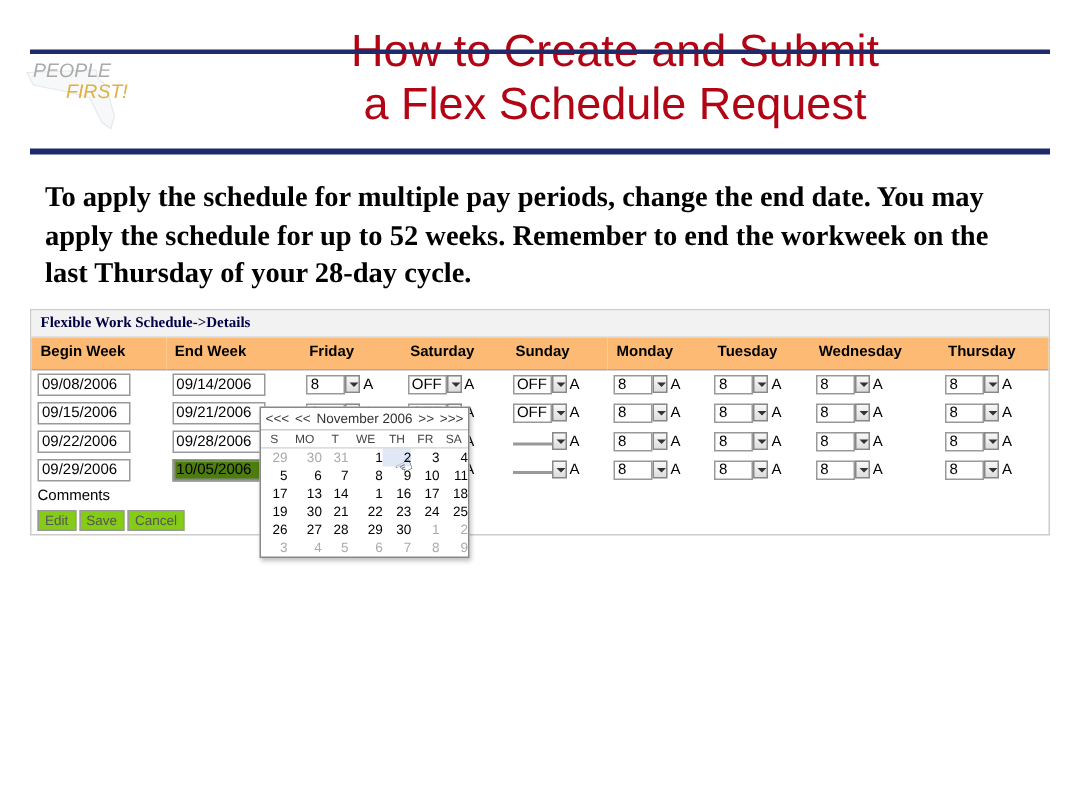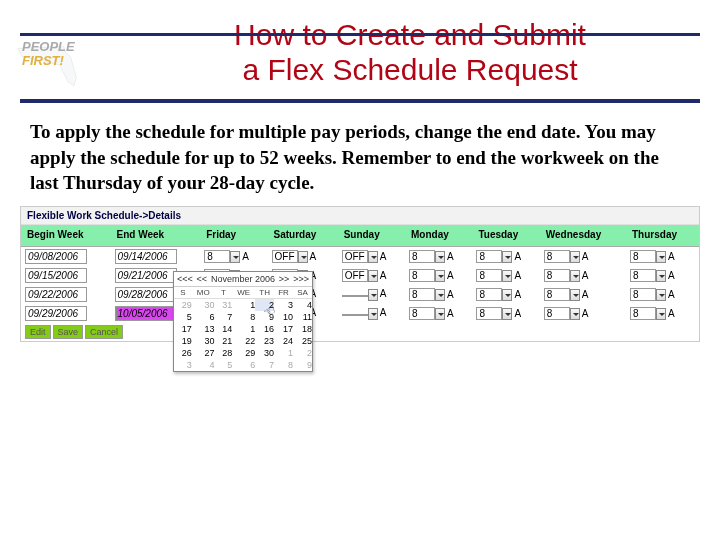--- a/index.html
+++ b/index.html
@@ -14,26 +14,26 @@
   }
   .header {
     padding: 18px 30px 6px;
   }
   .logo-area {
     position: absolute;
     top: 40px;
     left: 22px;
     font-family: Arial, sans-serif;
     font-size: 13px;
-    font-weight: bold;
+    font-weight: normal;
     font-style: italic;
     line-height: 1.1;
   }
   .logo-p { color: #aaa; }
-  .logo-f { color: #e0b040; }
+  .logo-f { color: #e0b040; margin-left: 22px; }
   .logo-map {
     position: absolute;
     top: 40px;
     left: 8px;
     width: 95px;
     height: 50px;
     opacity: 0.25;
   }
   .title {
     font-family: "Gill Sans", "Segoe UI", sans-serif;
@@ -72,45 +72,45 @@
     background: #fff;
     position: relative;
   }
   .app-title {
     background: #f2f2f2;
     border-bottom: 1px solid #e0e0e0;
     padding: 3px 6px;
     font-weight: bold;
     color: #004;
     font-size: 10px;
+    font-family: Liberation Serif, serif;
   }
   table.sched {
     border-collapse: collapse;
     width: 100%;
   }
   table.sched th {
     text-align: left;
     font-weight: bold;
     padding: 4px 6px 6px;
     font-size: 10px;
     border-bottom: 1px solid #aaa;
-    background: #86efac;
+    background: #fdba74;
   }
   table.sched td {
     padding: 2px 4px;
     vertical-align: middle;
   }
   .datebox {
     border: 1px solid #999;
     background: #fff;
     padding: 1px 2px;
     width: 62px;
     display: inline-block;
     font-size: 10px;
-    font-style: italic;
   }
   .daycell {
     white-space: nowrap;
   }
   .hours {
     border: 1px solid #999;
     background: #fff;
     width: 26px;
     display: inline-block;
     padding: 0 2px;
@@ -195,21 +195,21 @@
   .cursor-icon {
     position: absolute;
     top: 96px;
     left: 242px;
     font-size: 14px;
     z-index: 6;
     transform: rotate(-25deg);
     color: #222;
   }
   .last-row-highlight {
-    background: #d946ef;
+    background: #4d7c0f;
     box-shadow: 0 0 0 1px #888 inset;
   }
 </style>
 </head>
 <body>
 
 <div class="hr-top"></div>
 
 <svg class="logo-map" viewBox="0 0 100 60">
   <path d="M5 10 L60 8 L62 15 L68 20 L75 45 L72 55 L65 50 L55 30 L35 25 L10 20 Z" fill="#dfe6ea" stroke="#9aa" stroke-width="1"></path>
@@ -283,20 +283,24 @@
         <tr>
           <td><span class="datebox">09/29/2006</span></td>
           <td><span class="datebox last-row-highlight">10/05/2006</span></td>
           <td class="daycell"><span class="hours">8</span><span class="dd"></span><span class="sfx">A</span></td>
           <td class="daycell"><span class="hours"></span><span class="dd"></span><span class="sfx">A</span></td>
           <td class="daycell"><span class="hours"></span><span class="dd"></span><span class="sfx">A</span></td>
           <td class="daycell"><span class="hours">8</span><span class="dd"></span><span class="sfx">A</span></td>
           <td class="daycell"><span class="hours">8</span><span class="dd"></span><span class="sfx">A</span></td>
           <td class="daycell"><span class="hours">8</span><span class="dd"></span><span class="sfx">A</span></td>
           <td class="daycell"><span class="hours">8</span><span class="dd"></span><span class="sfx">A</span></td>
+        </tr>
+        <tr>
+          <td class="comments-label">Comments</td>
+          <td colspan="8"></td>
         </tr>
         <tr>
           <td colspan="9" class="row-btns"><span class="btn">Edit</span><span class="btn">Save</span><span class="btn">Cancel</span></td>
         </tr>
       </tbody>
   </table>
 
   <div class="calendar">
     <div class="cal-head">
       <span>&lt;&lt;&lt; </span>

